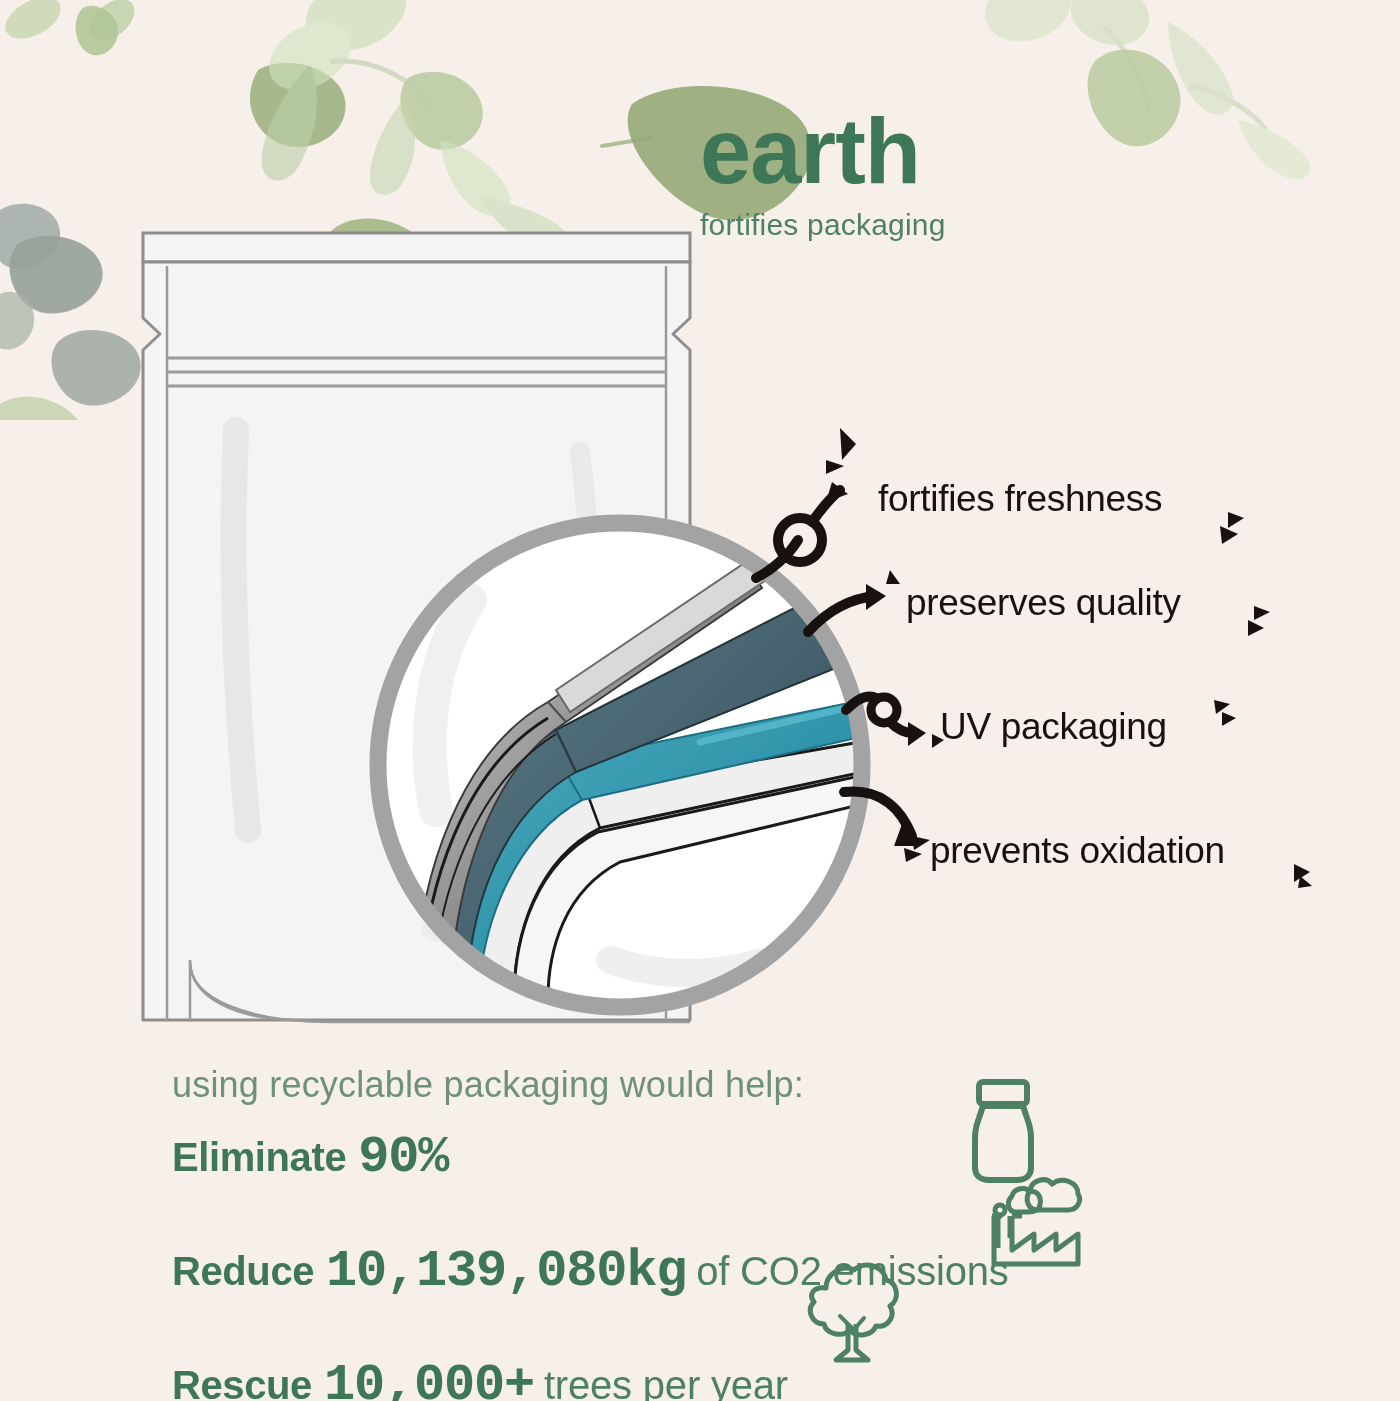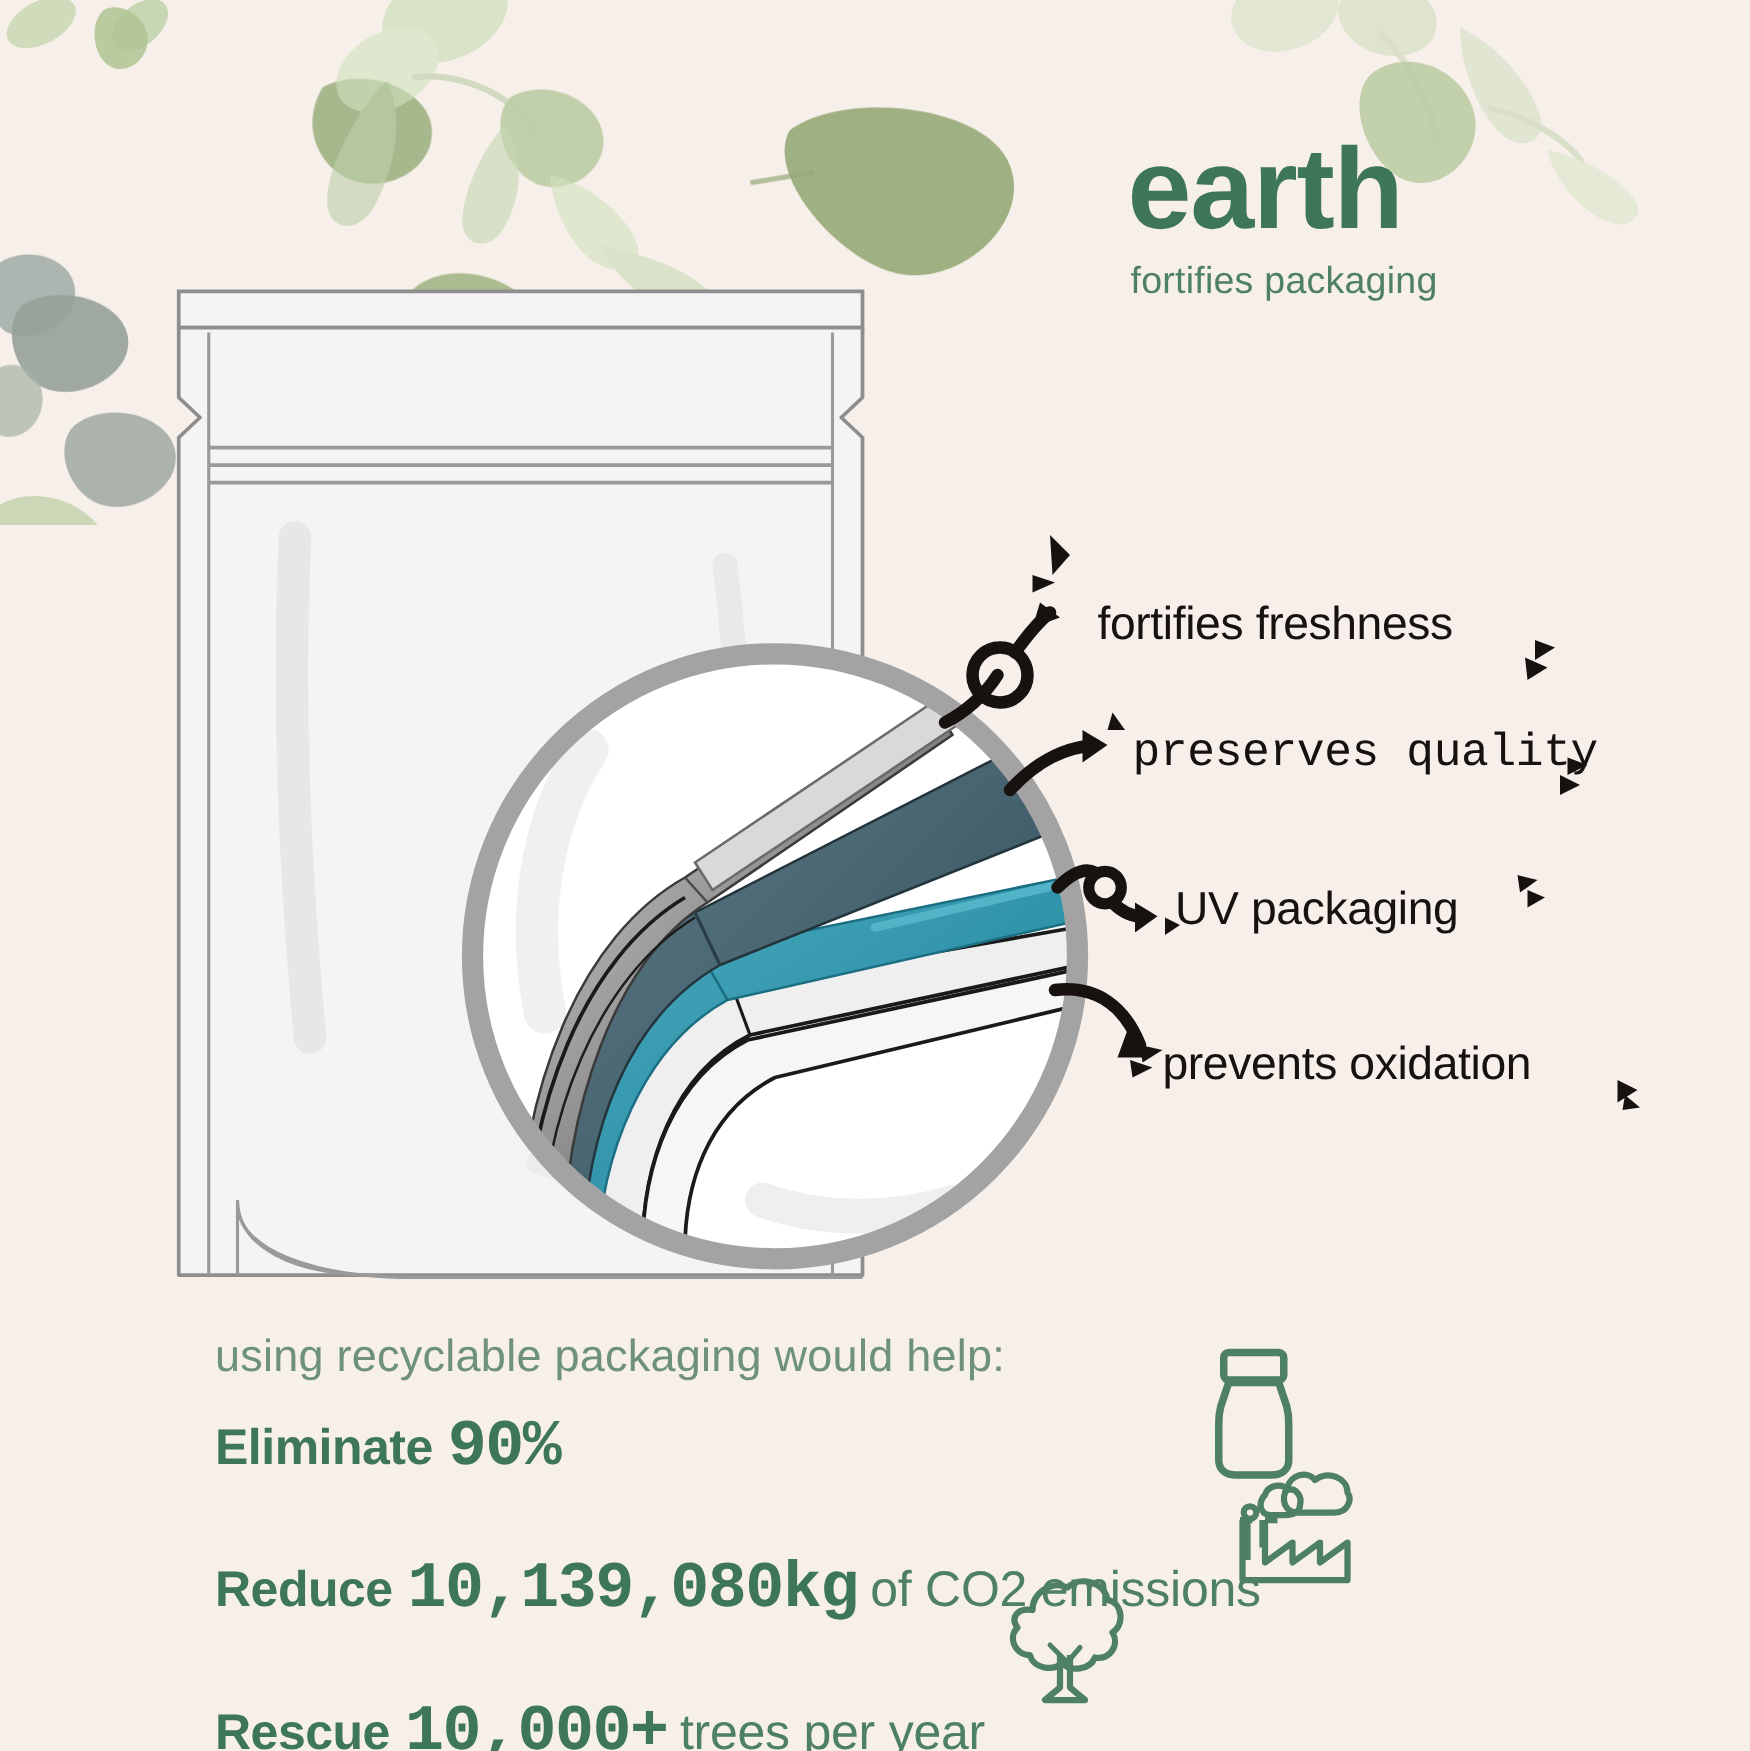--- a/index.html
+++ b/index.html
@@ -30,21 +30,21 @@
     left: 0; top: 0;
     width: 1400px; height: 1401px;
   }
 
   
   #headline-block {
     position: absolute;
     left: 700px;
     top: 108px;
     width: 600px;
-    text-align: right;
+    text-align: left;
   }
   #title-line-1 {
     font-size: 92px;
     font-weight: 700;
     color: #3e7658;
     line-height: 0.94;
     letter-spacing: -1px;
     margin: 0;
     padding-right: 178px;
   }
@@ -69,21 +69,21 @@
   
   .feature-label {
     position: absolute;
     font-size: 37px;
     font-weight: 400;
     color: #17110f;
     white-space: nowrap;
     letter-spacing: -0.3px;
   }
   #feature-0 { left: 866px; top: 478px; margin-left: 12px; }
-  #feature-1 { left: 906px; top: 582px; font-family: Liberation Mono, monospace; }
+  #feature-1 { left: 906px; top: 582px; }
   #feature-2 { left: 940px; top: 706px; }
   #feature-3 { left: 930px; top: 830px; }
 
   #callout-svg {
     position: absolute;
     left: 0; top: 0;
     width: 1400px; height: 1401px;
     pointer-events: none;
   }
 

